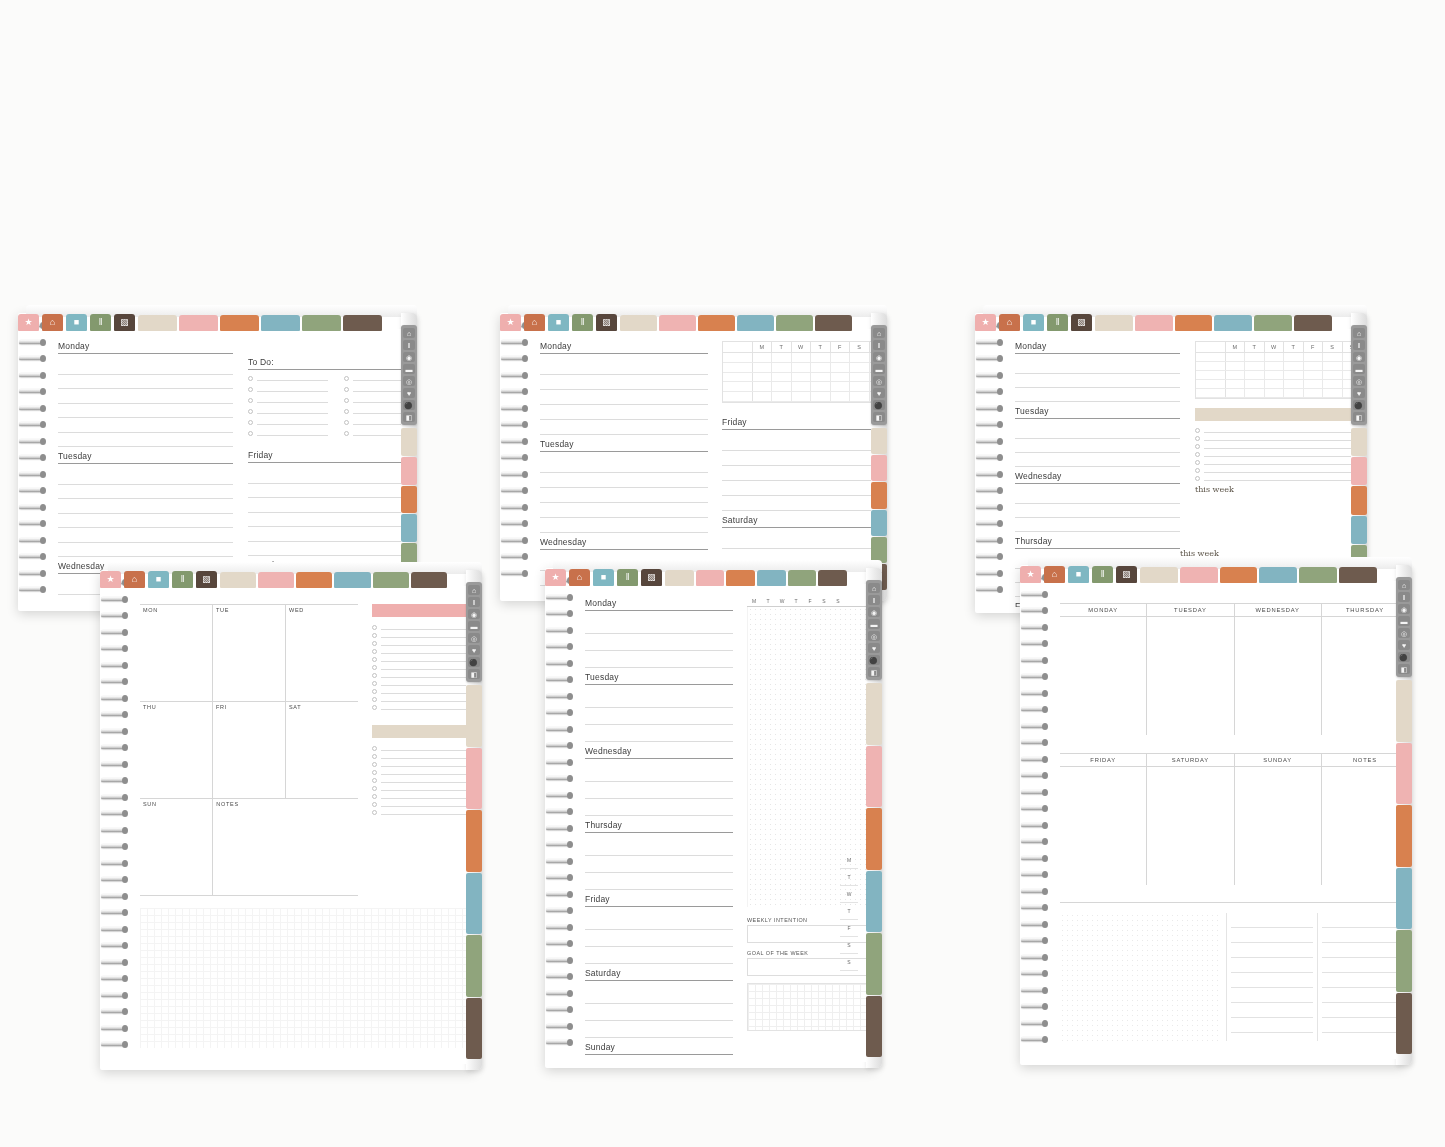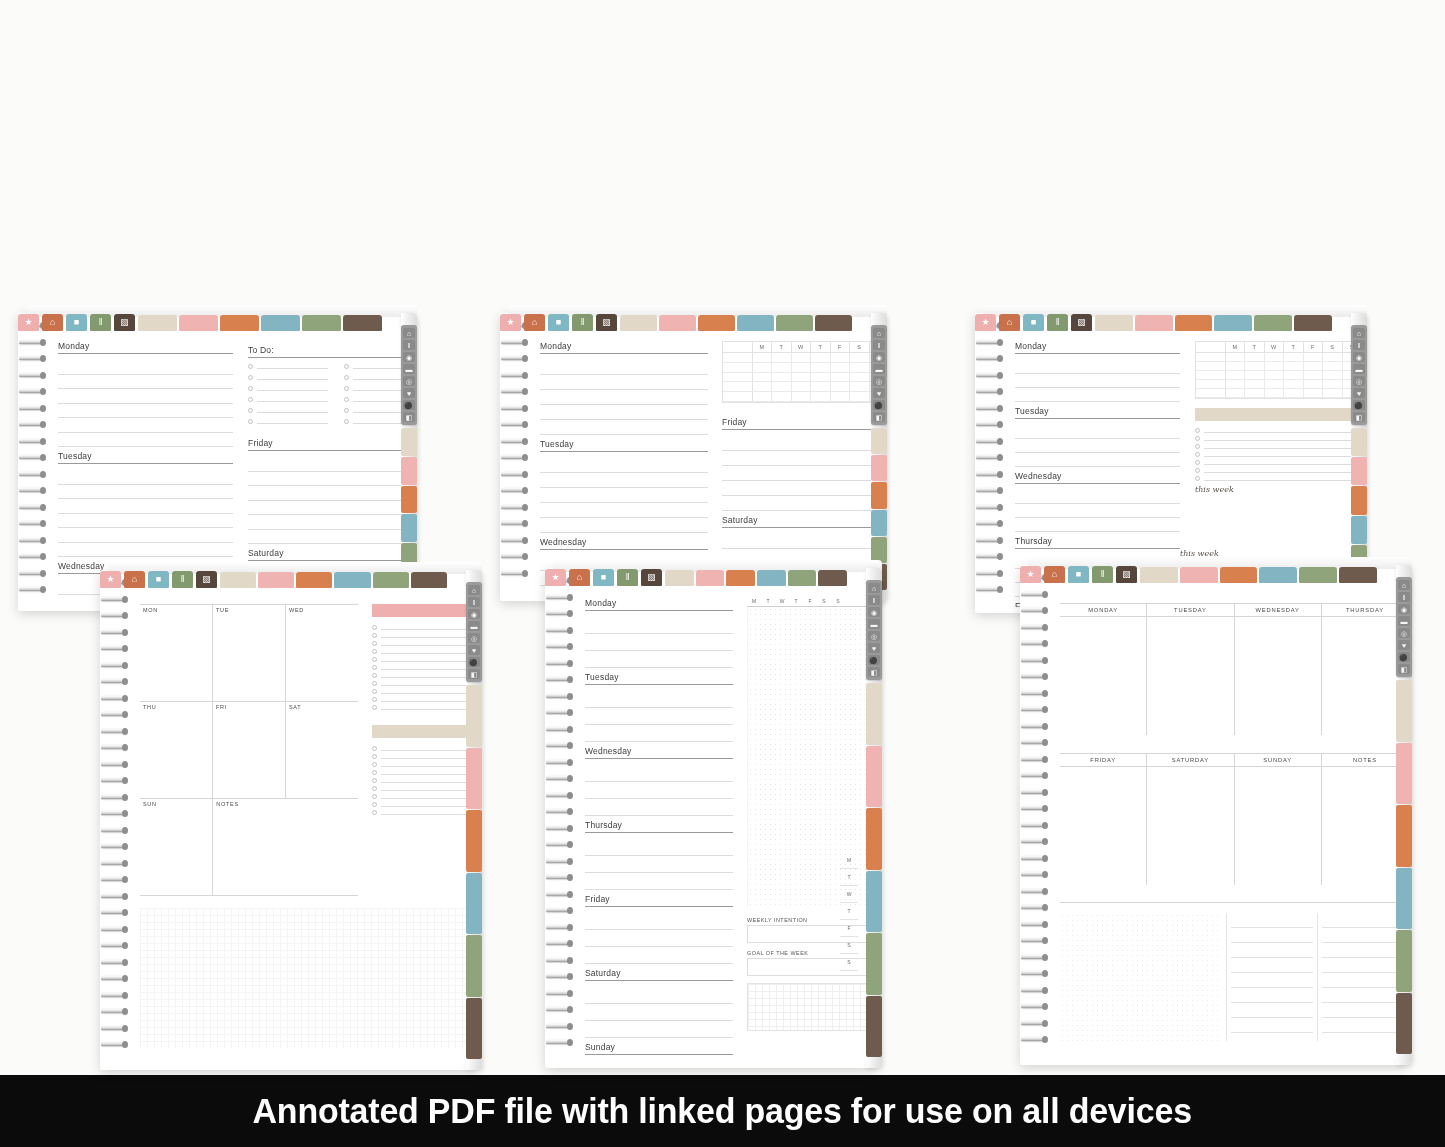--- a/index.html
+++ b/index.html
@@ -136,21 +136,21 @@
   .dotgrid {
     background-image: radial-gradient(#dcdcdc 0.6px, transparent 0.6px);
     background-size: 5px 5px;
   }
   .sqgrid {
     background-image: linear-gradient(#ececec 1px, transparent 1px), linear-gradient(90deg,#ececec 1px, transparent 1px);
     background-size: 7px 7px;
   }
 
   .script-note {
-    font-family: "DejaVu Serif", serif; font-style: italic;
+    font-family: "DejaVu Serif", serif; 
     font-size: 8px; color: #5a5246;
   }
 
   .bigcols { display: flex; }
   .bigcols > div { flex: 1; border-right: 1px solid #d6d6d6; }
   .bigcols > div:last-child { border-right: none; }
   .bigcol-head { text-align: center; font-size: 5.8px; letter-spacing: 0.8px; color: #4a4a4a; padding: 3px 0; border-bottom: 1px solid #d6d6d6; }
 
   
   .footer {
@@ -264,21 +264,21 @@
               </div>
               <div class="dayblock">
                 <div class="daylabel">Wednesday</div>
                 <div class="dayrule"></div>
                 <div class="lines">
                   <div style="height:14.5px"></div>
                   <div style="height:14.5px"></div>
                 </div>
               </div>
             </div>
-            <div style="position:absolute;left:204px;top:16px;width:175px">
+            <div style="position:absolute;left:204px;top:28px;width:175px">
               <div class="daylabel">To Do:</div>
               <div class="dayrule"></div>
               <div style="display:flex;gap:16px;margin-bottom:8px">
                 <div style="flex:1">
                   <div class="check-row" style="margin-bottom:6px">
                     <div class="circle"></div>
                     <div class="check-line"></div>
                   </div>
                   <div class="check-row" style="margin-bottom:6px">
                     <div class="circle"></div>
@@ -1286,17 +1286,14 @@
                 <div style="height:15px;border-bottom:1px solid #e2e2e2"></div>
                 <div style="height:15px;border-bottom:1px solid #e2e2e2"></div>
               </div>
             </div>
           </div>
         </div>
         <div class="script-note" style="position:absolute;left:160px;top:-16px;z-index:9">this week</div>
       </div>
     </div>
 
-  <div class="footer">
-    <div class="footer-text">Annotated PDF file with linked pages for use on all devices</div>
-  </div>
 
 </div>
 
 </body></html>

